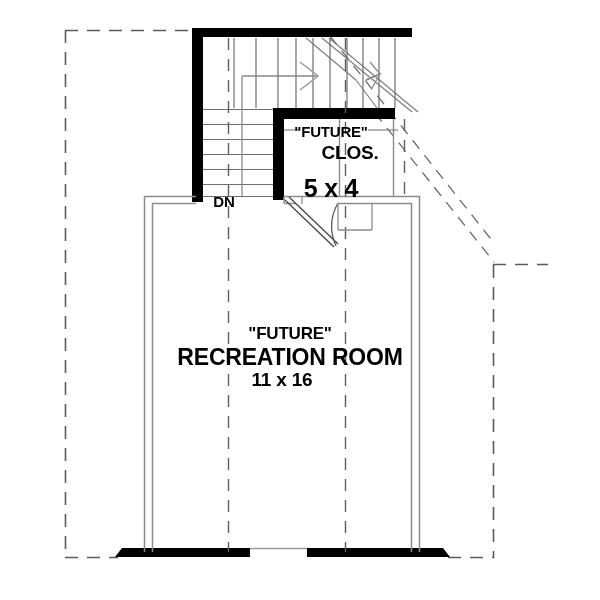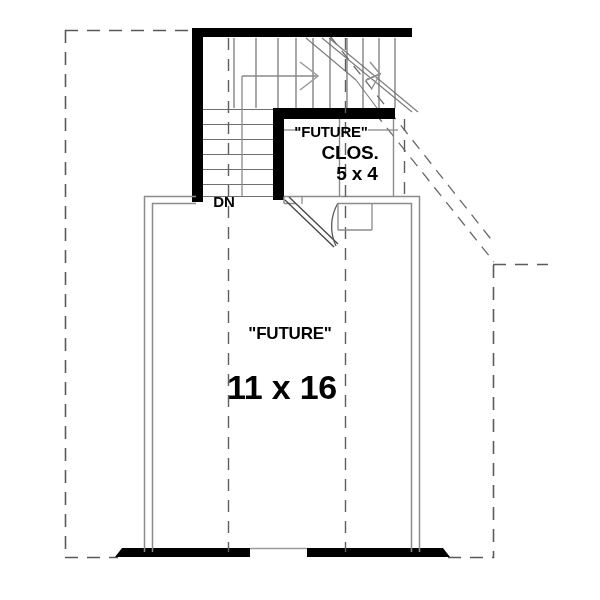--- a/index.html
+++ b/index.html
@@ -165,22 +165,23 @@
       <line x1="372" y1="203" x2="372" y2="230"></line>
       <line x1="302" y1="196" x2="302" y2="204"></line>
     </g>
 
   </svg>
 
   <div class="lbl lbl-center" style="left:331px;top:124px;font-size:15px;">"FUTURE"</div>
 
   <div class="lbl lbl-center" style="left:331px;top:143px;font-size:19px;margin-left:19px;">CLOS.</div>
 
-  <div class="lbl lbl-center" style="left:331px;top:164px;font-size:19px;margin-left:26px;">5 x 4</div>
+  <div class="lbl lbl-center" style="left:331px;top:176px;font-size:25px;">5 x 4</div>
 
   <div class="lbl lbl-center" style="left:224px;top:194px;font-size:15px;">DN</div>
 
   <div class="lbl lbl-center" style="left:290px;top:325px;font-size:17px;">"FUTURE"</div>
 
+  <div class="lbl lbl-center" style="left:290px;top:346px;font-size:23px;">RECREATION ROOM</div>
 
-  <div class="lbl lbl-center" style="left:282px;top:370px;font-size:34px;">11 x 16</div>
+  <div class="lbl lbl-center" style="left:282px;top:370px;font-size:19px;">11 x 16</div>
 
 </div>
 
 </body></html>

